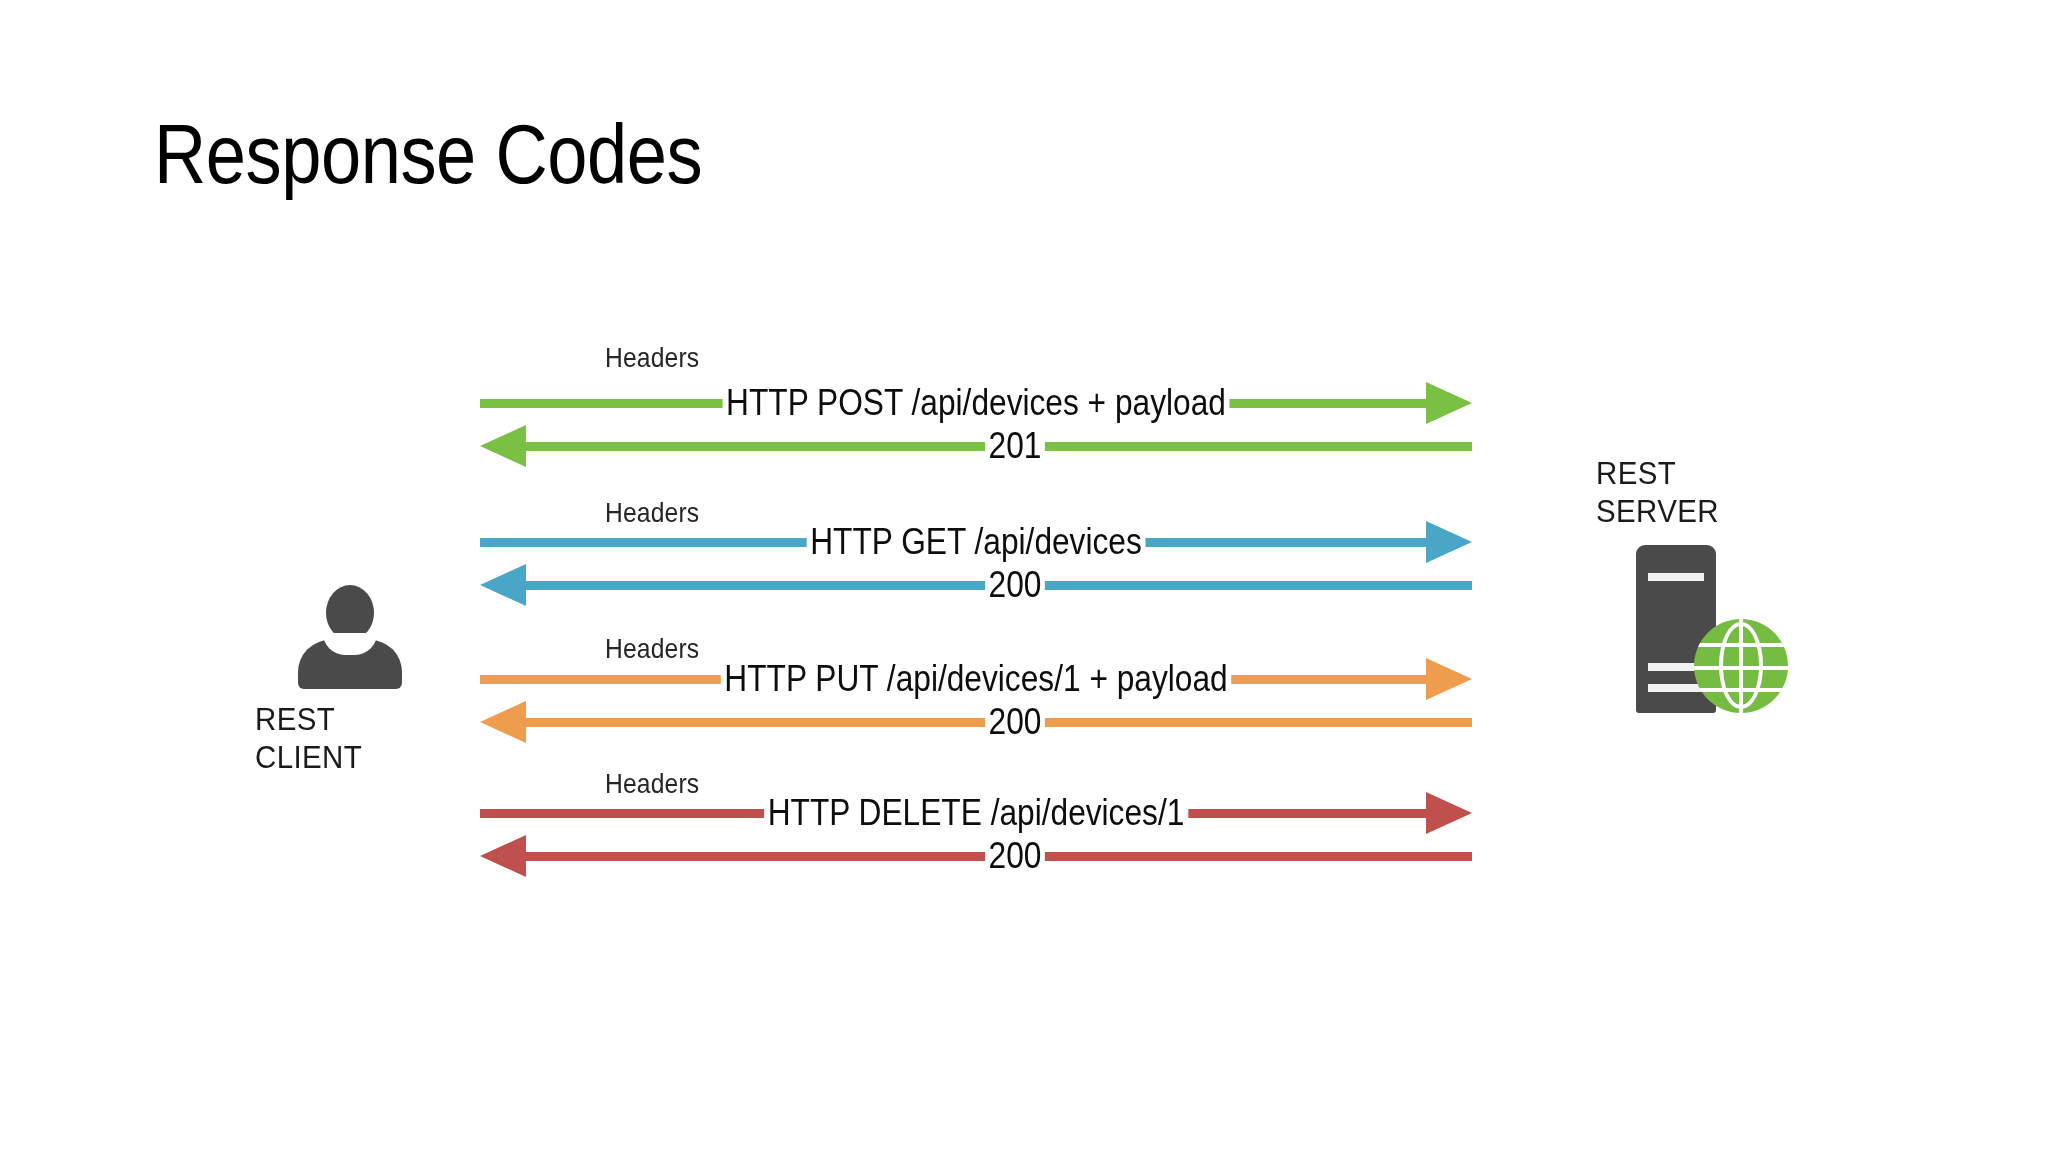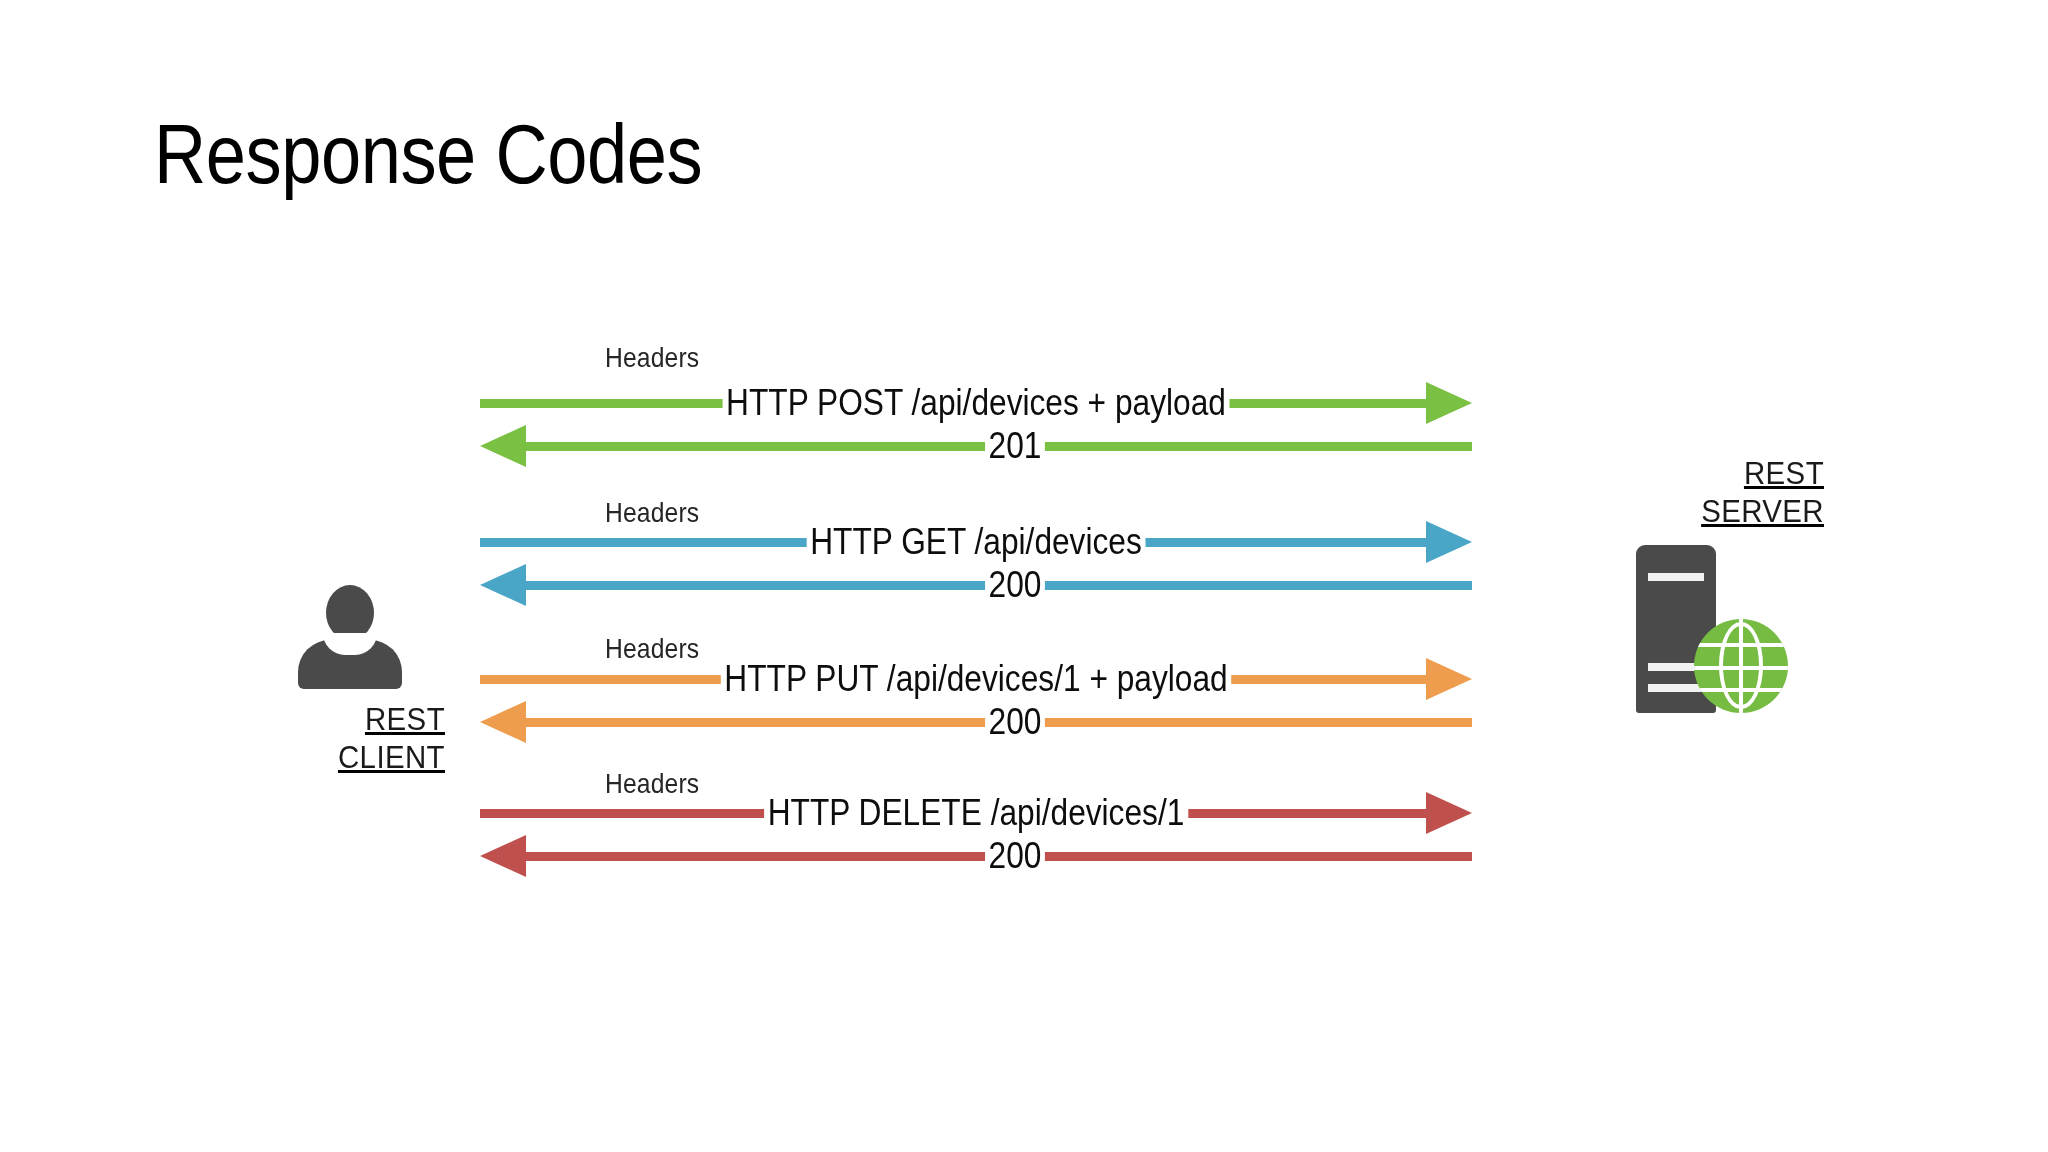--- a/index.html
+++ b/index.html
@@ -37,22 +37,21 @@
     position: absolute;
     left: 0;
     top: 0;
     width: 2048px;
     height: 1152px;
   }
 
   
   .actor {
     position: absolute;
-    text-align: right;
-    text-decoration: underline;
+    text-align: left;
   }
   #client-actor { left: 250px; top: 585px; width: 200px; }
   #server-actor { left: 1590px; top: 455px; width: 240px; }
 
   .actor-label {
     font-family: "Liberation Sans", sans-serif;
     font-size: 31px;
     line-height: 1.22;
     color: #1a1a1a;
     letter-spacing: 0.4px;

